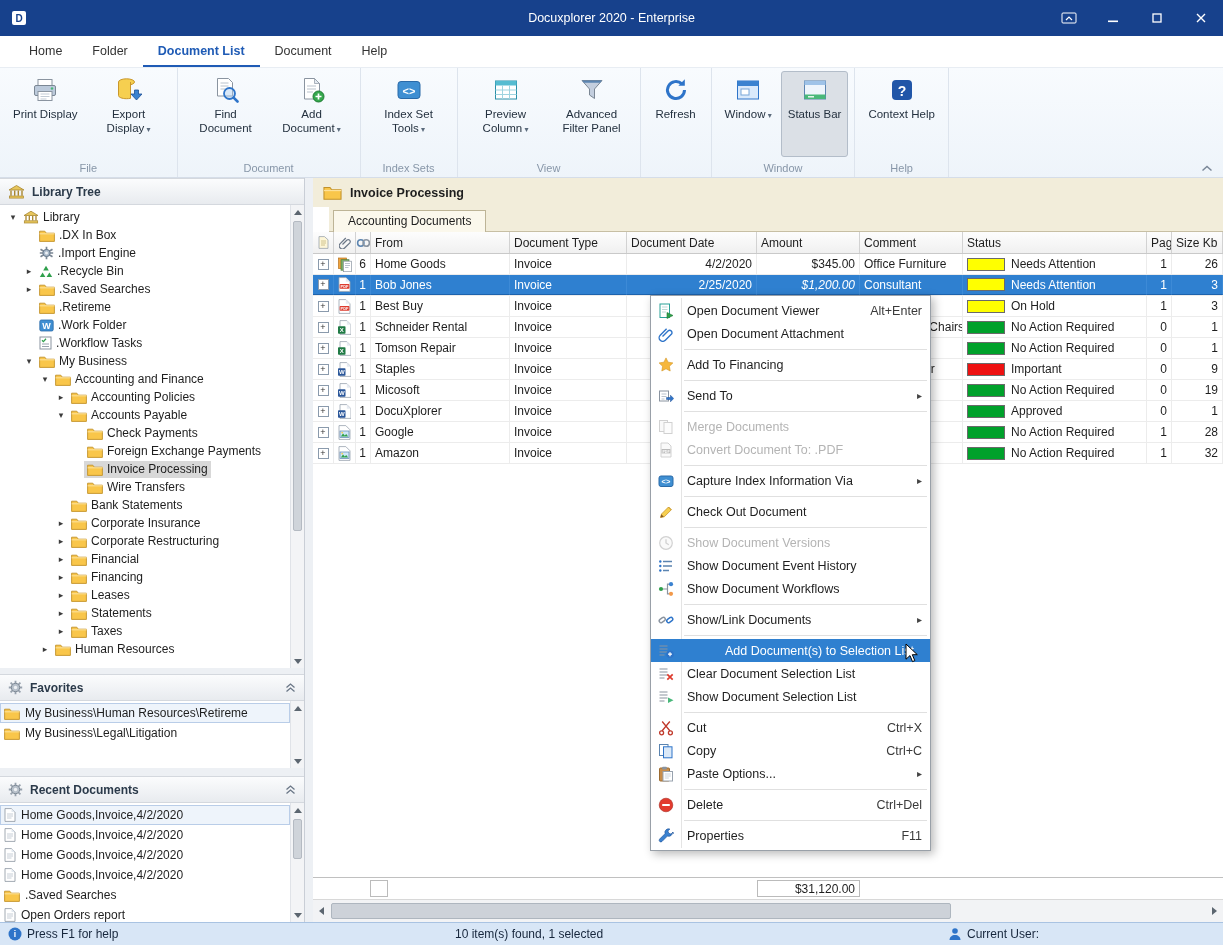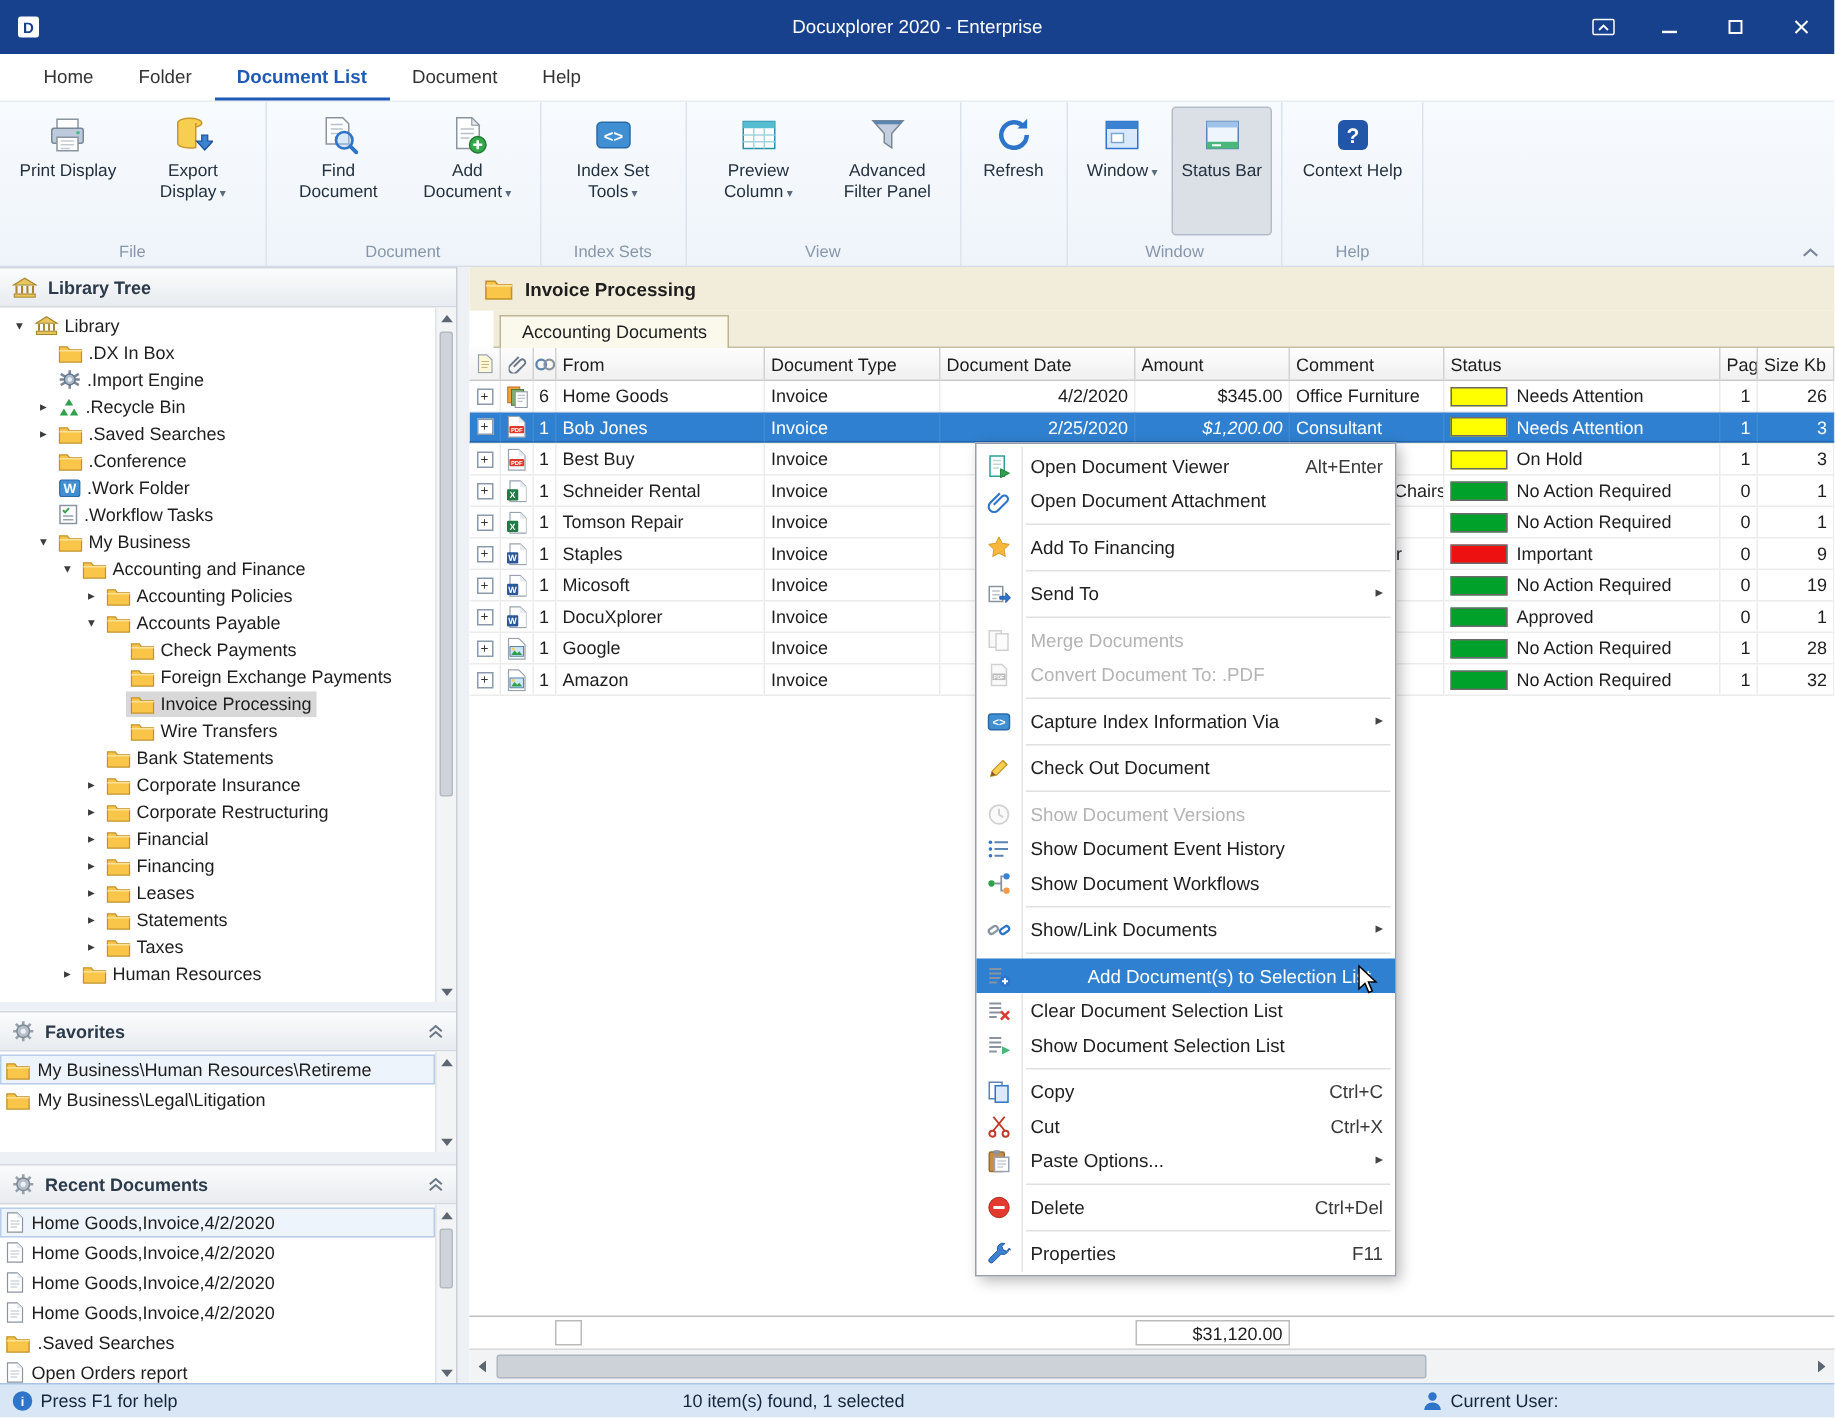--- a/index.html
+++ b/index.html
@@ -378,21 +378,21 @@
         </div>
         <div class="trow" style="padding-left: 22px;">
           <span class="tcaret"></span>
           <span class="twrap">
             <span class="icon ">
               <svg width="16" height="13" viewBox="0 0 16 13">
                 <path d="M.6 2.2h5.2l1.6 2h8v8.2H.6z" fill="#f9c64a" stroke="#c2922a" stroke-width=".9"></path>
                 <path d="M.6 4.8h15" stroke="#fde199" stroke-width="1.1"></path>
               </svg>
             </span>
-            <span class="tlabel">.Conference</span>
+            <span class="tlabel">.Retireme</span>
           </span>
         </div>
         <div class="trow" style="padding-left: 22px;">
           <span class="tcaret"></span>
           <span class="twrap">
             <span class="icon ">
               <svg width="15" height="13" viewBox="0 0 15 13">
                 <rect x=".8" y="1" width="13.4" height="11" rx="1.5" fill="#3f8fd2" stroke="#2a6aa8" stroke-width=".8"></rect>
                 <text x="7.5" y="9.8" font-size="9" font-weight="bold" fill="#fff" text-anchor="middle">W</text>
               </svg>
@@ -1477,37 +1477,37 @@
           <path d="M1.5 3h8M1.5 6h8M1.5 9h8M1.5 12h5" stroke="#8a94a0" stroke-width="1.2"></path>
           <path d="M10 14l5.5-2.8L10 8.5z" fill="#49b87a"></path>
         </svg>
       </span>
       <span class="lbl">Show Document Selection List</span>
     </div>
     <div class="csep"></div>
     <div class="cmi">
       <span class="icon ">
         <svg width="16" height="16" viewBox="0 0 16 16">
-          <rect x="1.5" y="1.5" width="8.5" height="11" fill="#fff" stroke="#5b84b0"></rect>
-          <rect x="5.5" y="3.8" width="8.5" height="11" fill="#dbe9f8" stroke="#2e74c9"></rect>
-        </svg>
-      </span>
-      <span class="lbl">Copy</span>
-      <span class="sc">Ctrl+C</span>
-    </div>
-    <div class="cmi">
-      <span class="icon ">
-        <svg width="16" height="16" viewBox="0 0 16 16">
           <path d="M4.2 1.5 12 11M11.8 1.5 4 11" stroke="#c0392b" stroke-width="1.3"></path>
           <circle cx="3.6" cy="12.8" r="2" fill="none" stroke="#c0392b" stroke-width="1.3"></circle>
           <circle cx="12.4" cy="12.8" r="2" fill="none" stroke="#c0392b" stroke-width="1.3"></circle>
         </svg>
       </span>
       <span class="lbl">Cut</span>
       <span class="sc">Ctrl+X</span>
+    </div>
+    <div class="cmi">
+      <span class="icon ">
+        <svg width="16" height="16" viewBox="0 0 16 16">
+          <rect x="1.5" y="1.5" width="8.5" height="11" fill="#fff" stroke="#5b84b0"></rect>
+          <rect x="5.5" y="3.8" width="8.5" height="11" fill="#dbe9f8" stroke="#2e74c9"></rect>
+        </svg>
+      </span>
+      <span class="lbl">Copy</span>
+      <span class="sc">Ctrl+C</span>
     </div>
     <div class="cmi">
       <span class="icon ">
         <svg width="16" height="16" viewBox="0 0 16 16">
           <rect x="1.5" y="2" width="10" height="13" rx="1" fill="#c98d4a" stroke="#9c6b30"></rect>
           <rect x="4.2" y=".8" width="4.6" height="2.8" rx=".8" fill="#8a94a0"></rect>
           <rect x="5" y="5.5" width="9.5" height="9.5" fill="#fff" stroke="#98a2ae"></rect>
           <path d="M6.8 8h6M6.8 10h6M6.8 12h4" stroke="#c5cdd6" stroke-width=".9"></path>
         </svg>
       </span>

